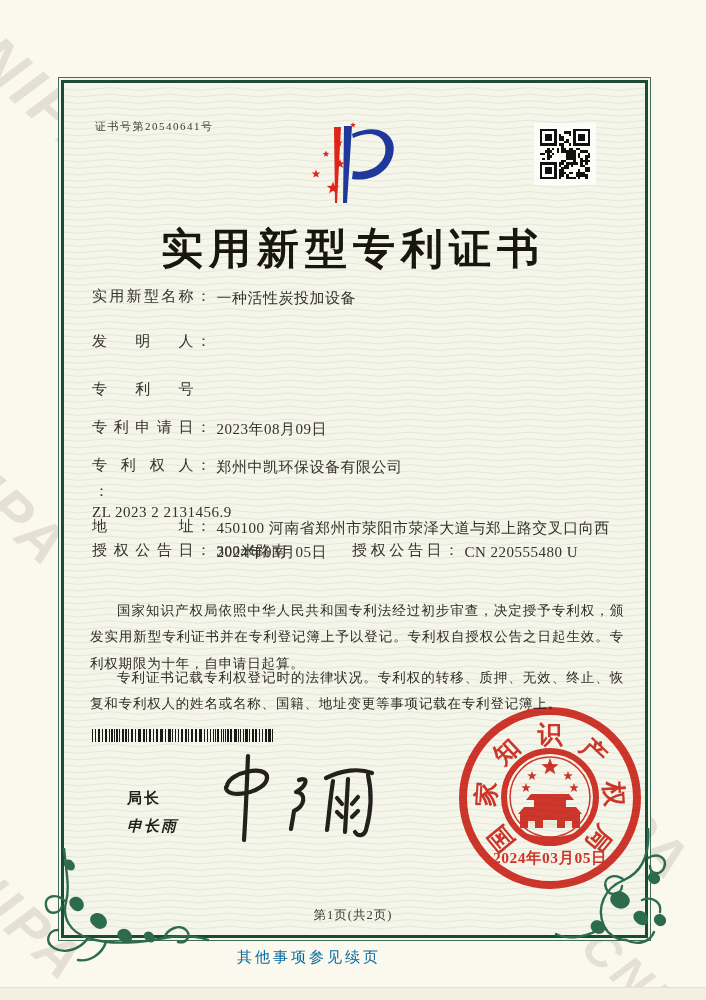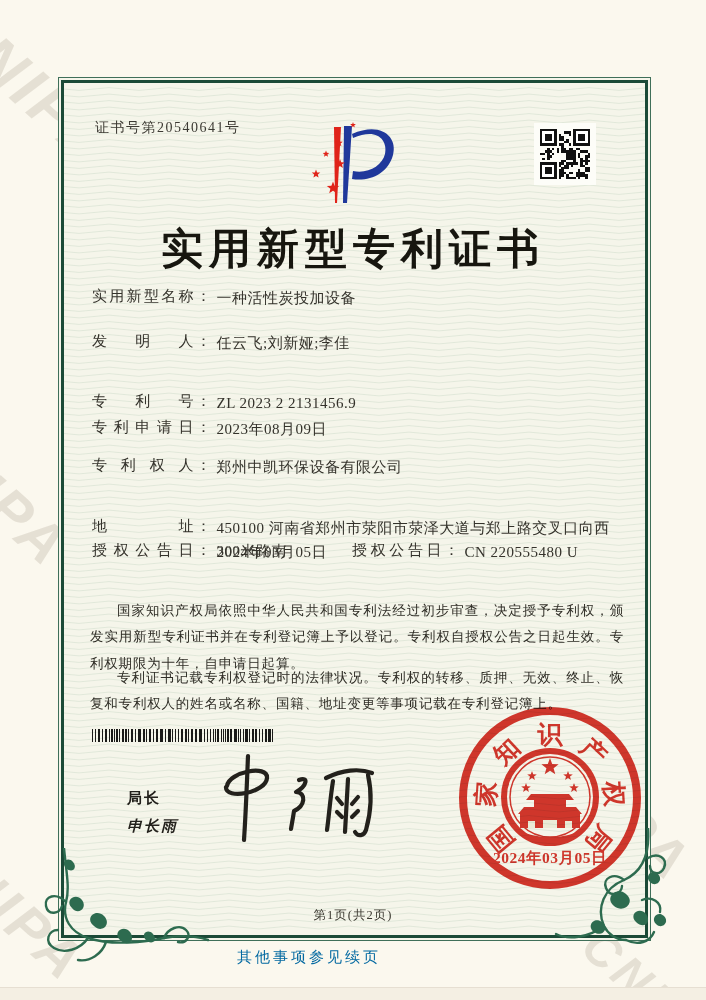--- a/index.html
+++ b/index.html
@@ -32,21 +32,21 @@
   }
   .frame-inner{
     position:absolute;left:2px;top:2px;right:2px;bottom:2px;
     border:3px solid #1b4a37;
   }
   #waves{position:absolute;left:64px;top:83px;z-index:2;pointer-events:none;}
   .ornament{position:absolute;z-index:4;pointer-events:none;}
   
   .cert-no{
     position:absolute;z-index:5;left:95px;top:119px;
-    font-size:14px;letter-spacing:1.5px;color:#3c3a33;
+    font-size:11px;letter-spacing:1.5px;color:#3c3a33;
   }
   #logo{position:absolute;z-index:5;left:297px;top:121px;}
   .qr-wrap{
     position:absolute;z-index:5;left:534px;top:123px;
     width:62px;height:62px;background:#fdfdf8;
     display:flex;align-items:center;justify-content:center;
   }
   .doc-title{
     position:absolute;z-index:5;left:0;top:221px;width:706px;
     text-align:center;font-size:42px;font-weight:bold;
@@ -435,23 +435,22 @@
   <div class="doc-title">实用新型专利证书</div>
 
   <div class="frow" style="top:287px;">
     <span class="flabel">实用新型名称</span>
       <span class="fcolon">：</span>
     <span class="fvalue">一种活性炭投加设备</span>
   </div>
   <div class="frow" style="top:332px;">
     <span class="flabel">发明人</span>
       <span class="fcolon">：</span>
-    <span class="fvalue">任云飞;刘新娅;李佳</span>
-  </div>
-  <div class="frow" style="top:392px;">
+  </div>
+  <div class="frow" style="top:380px;flex-direction:column;">
     <span class="flabel">专利号</span>
       <span class="fcolon">：</span>
     <span class="fvalue">ZL 2023 2 2131456.9</span>
   </div>
   <div class="frow" style="top:418px;">
     <span class="flabel">专利申请日</span>
       <span class="fcolon">：</span>
     <span class="fvalue">2023年08月09日</span>
   </div>
   <div class="frow" style="top:456px;">

